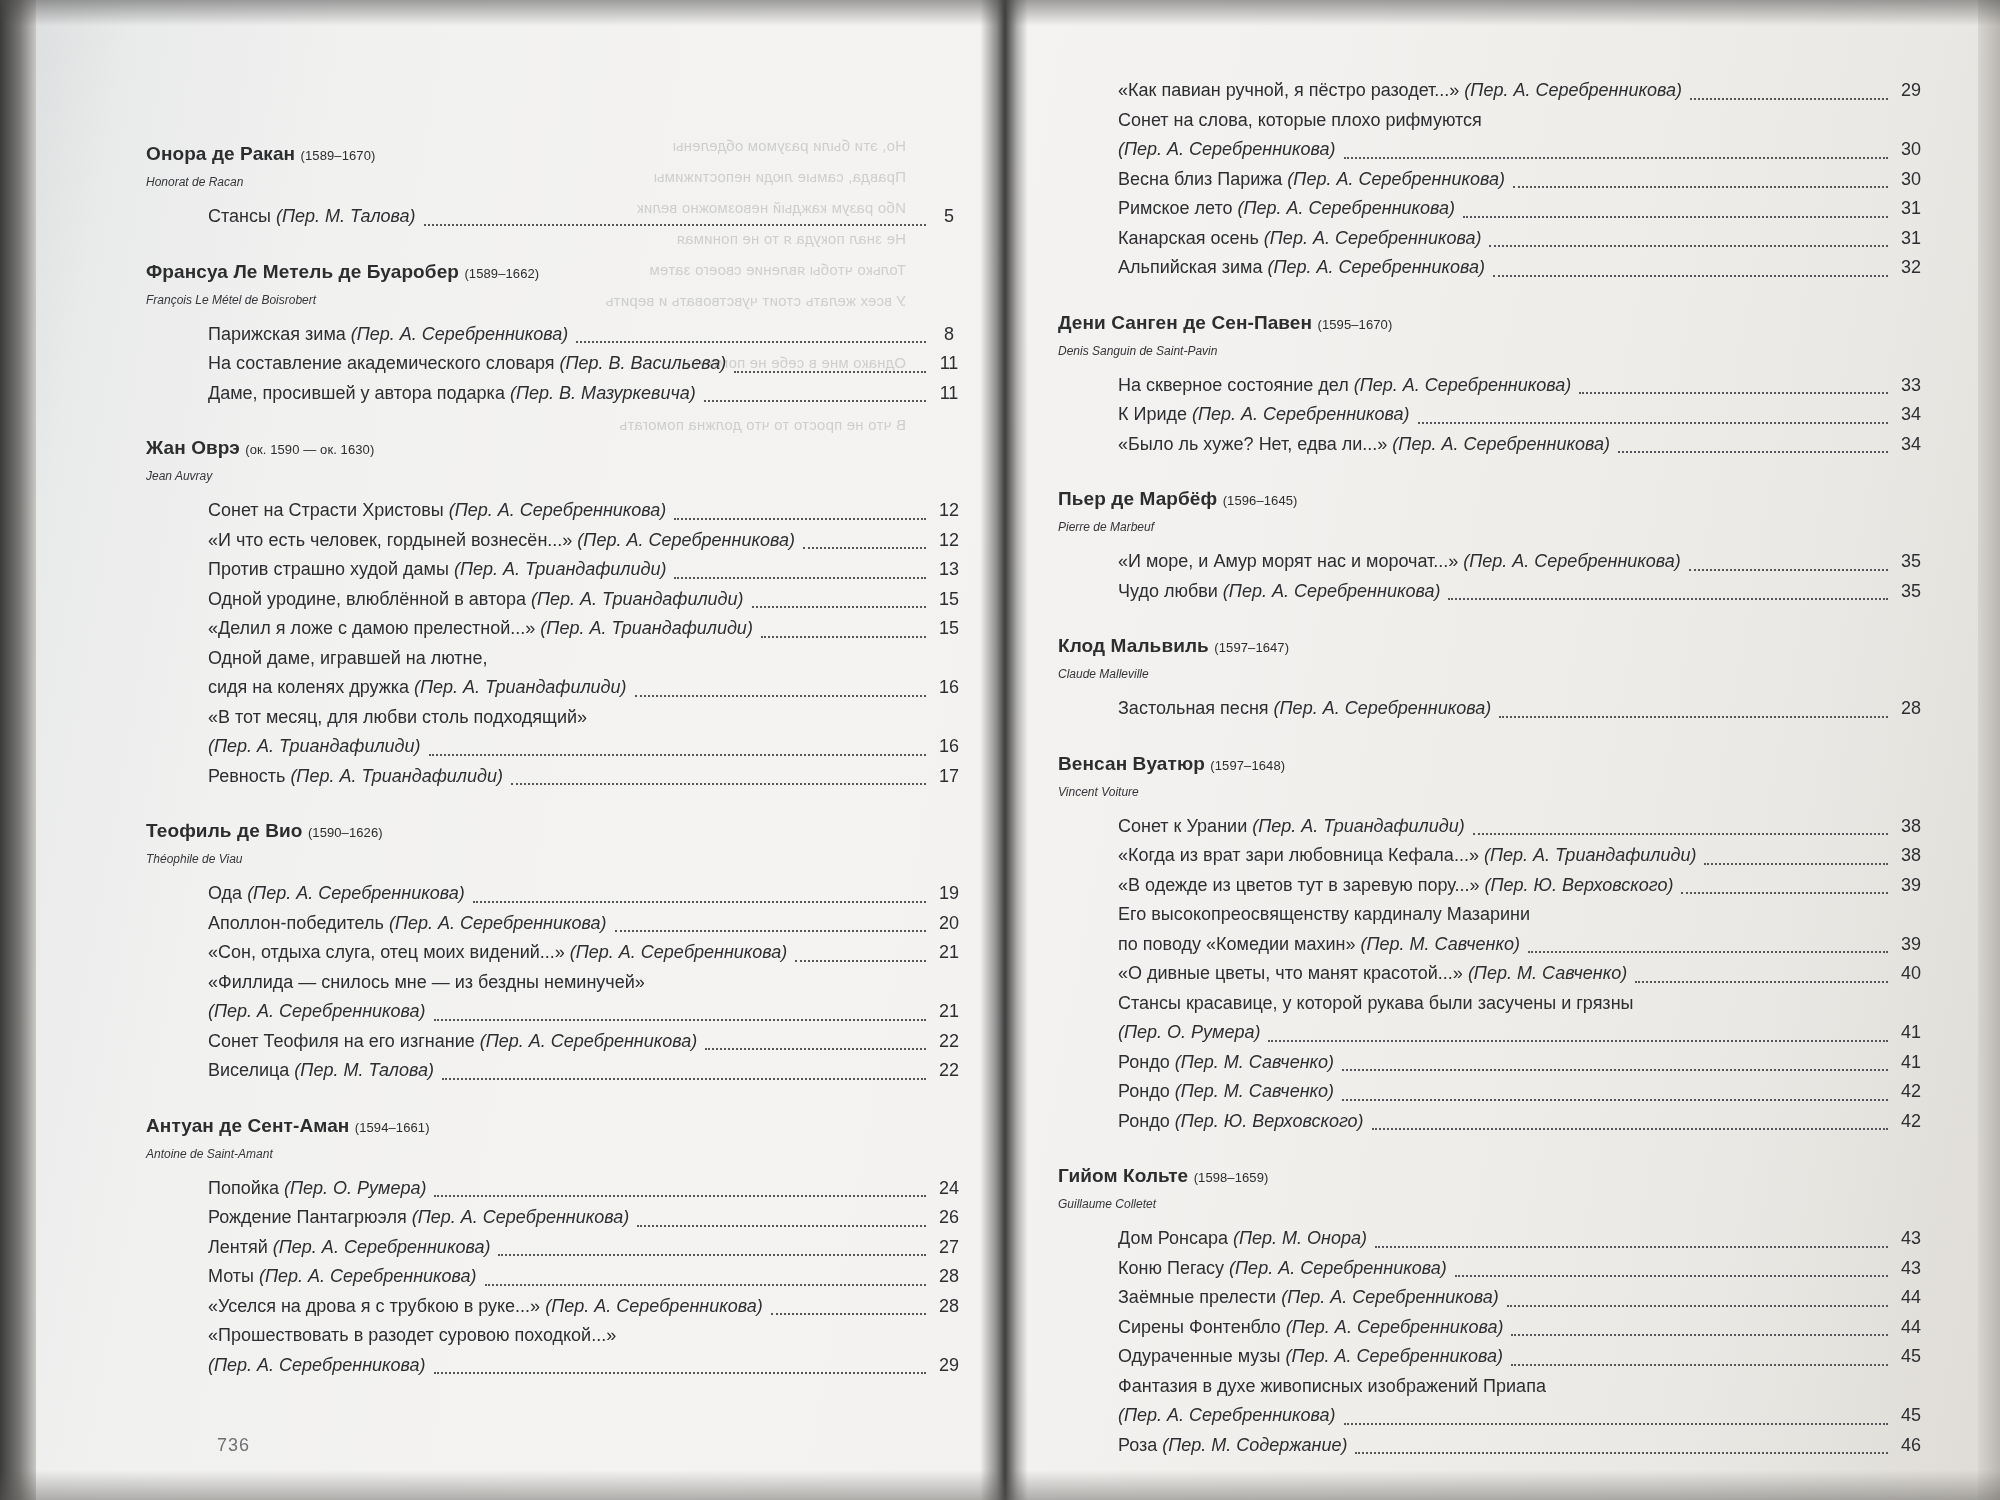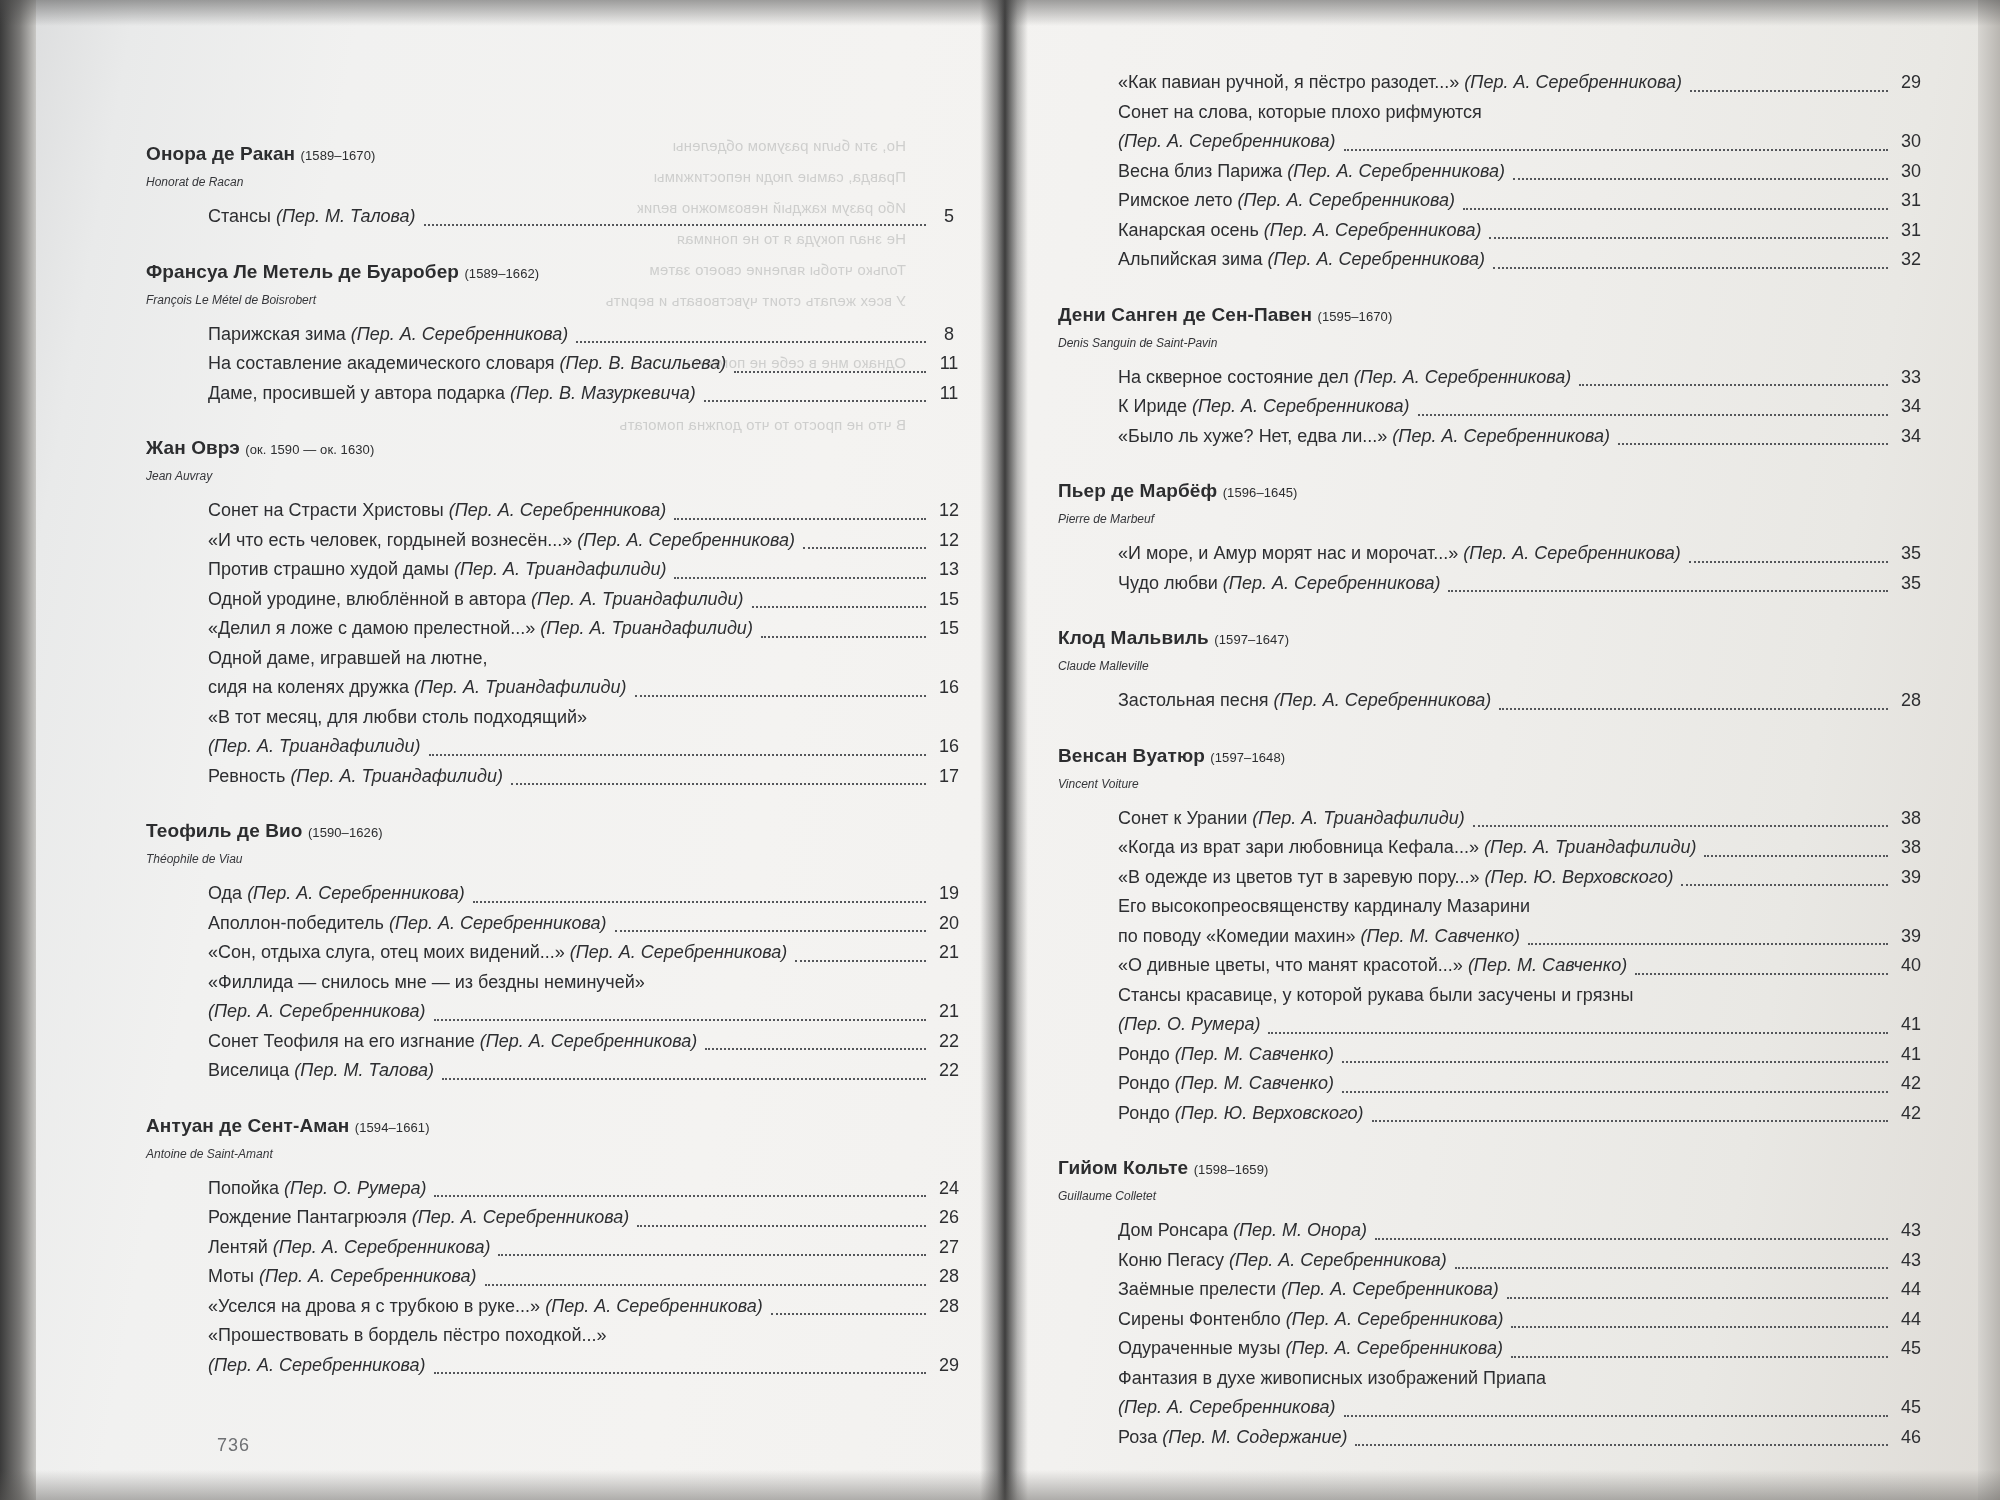--- a/index.html
+++ b/index.html
@@ -68,21 +68,21 @@
 
   .page {
     position: absolute;
     top: 0;
     height: 1500px;
   }
   #page-left  { left: 36px;  width: 944px; }
   #page-right { left: 1028px; width: 950px; }
 
   .content-left  { position: absolute; left: 110px; top: 140px; width: 820px; }
-  .content-right { position: absolute; left: 30px;  top: 68px;  width: 870px; }
+  .content-right { position: absolute; left: 30px;  top: 76px;  width: 870px; }
 
   h1.toc-title {
     font-size: 31px;
     font-weight: 400;
     color: #3c3d3f;
     margin: 0 0 78px 0;
     letter-spacing: 0.3px;
   }
 
   .author-block { margin-bottom: 26px; }
@@ -328,21 +328,21 @@
                 <span class="etext">Моты <i>(Пер. А. Серебренникова)</i></span>
                 <span class="dots"></span>
                 <span class="pg">28</span>
               </li>
               <li>
                 <span class="etext">«Уселся на дрова я с трубкою в руке...» <i>(Пер. А. Серебренникова)</i></span>
                 <span class="dots"></span>
                 <span class="pg">28</span>
               </li>
               <li class="nodots">
-                <span class="etext">«Прошествовать в бордель пёстро походкой...»</span>
+                <span class="etext">«Прошествовать в разодет суровою походкой...»</span>
                 <span class="dots"></span>
                 <span class="pg"></span>
               </li>
               <li>
                 <span class="etext"><i>(Пер. А. Серебренникова)</i></span>
                 <span class="dots"></span>
                 <span class="pg">29</span>
               </li>
             </ul>
           </div>

